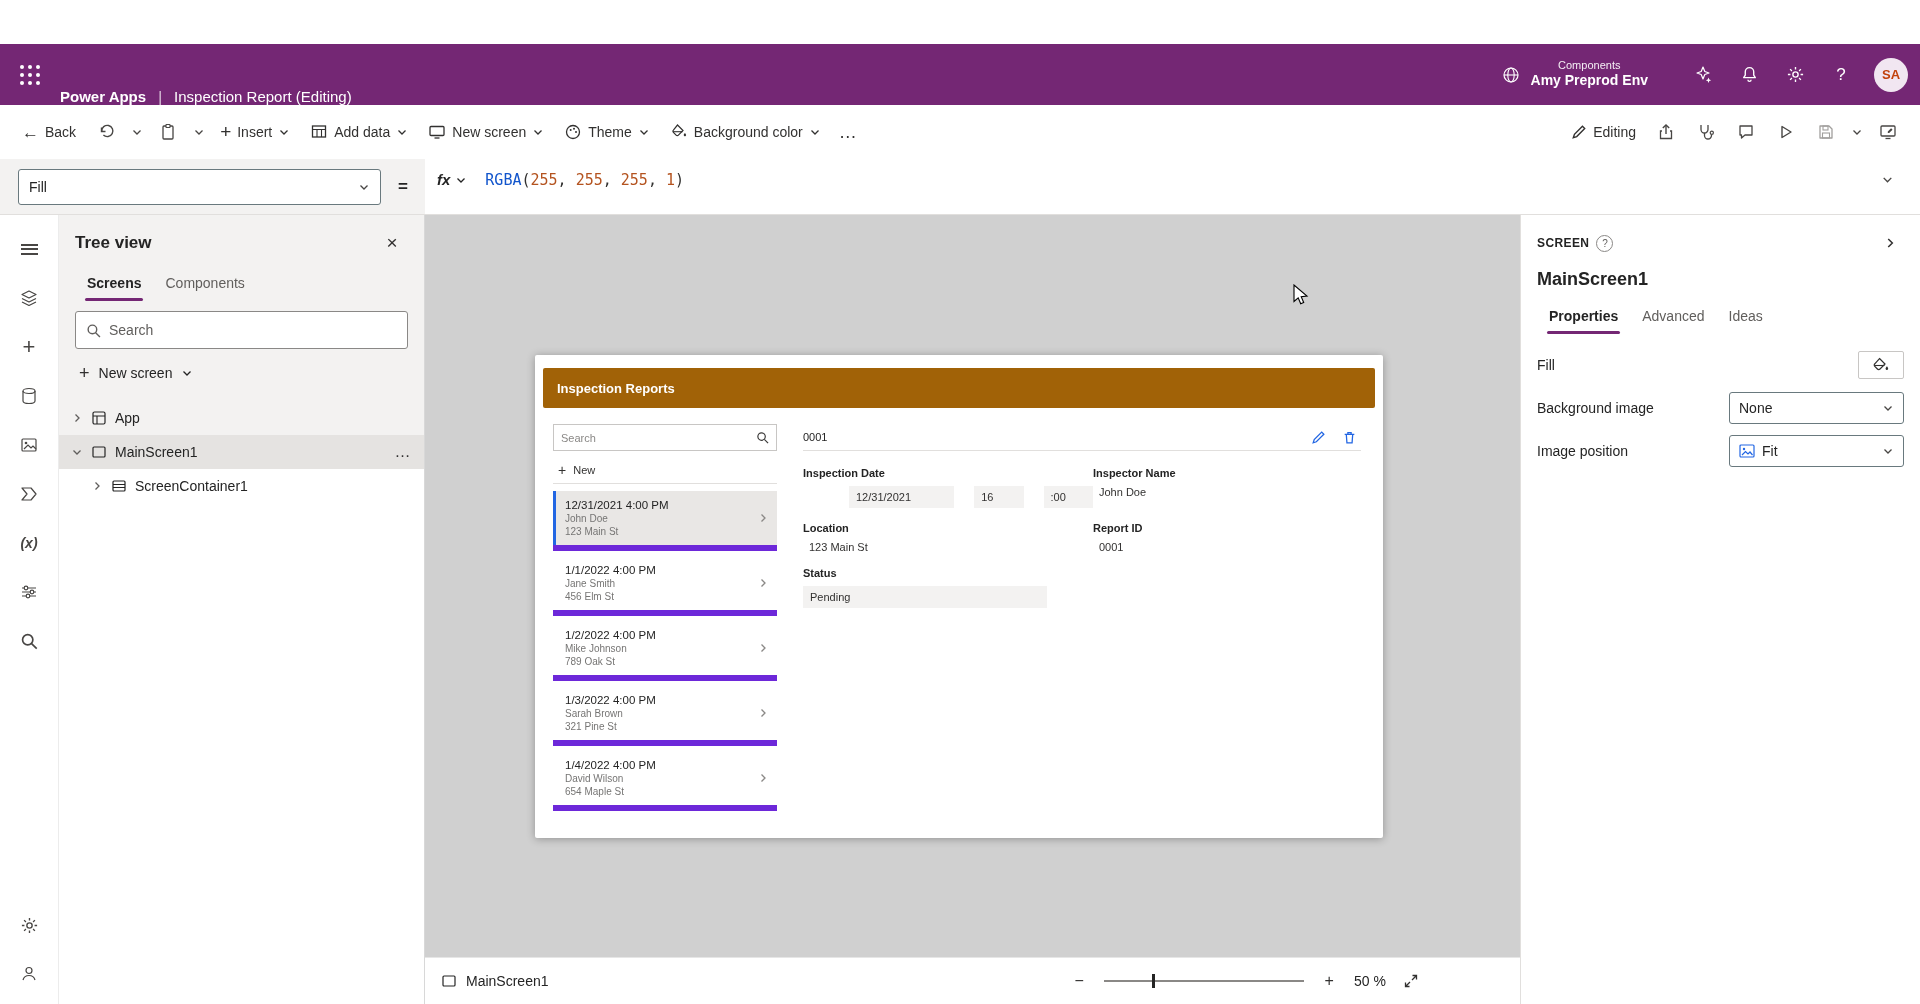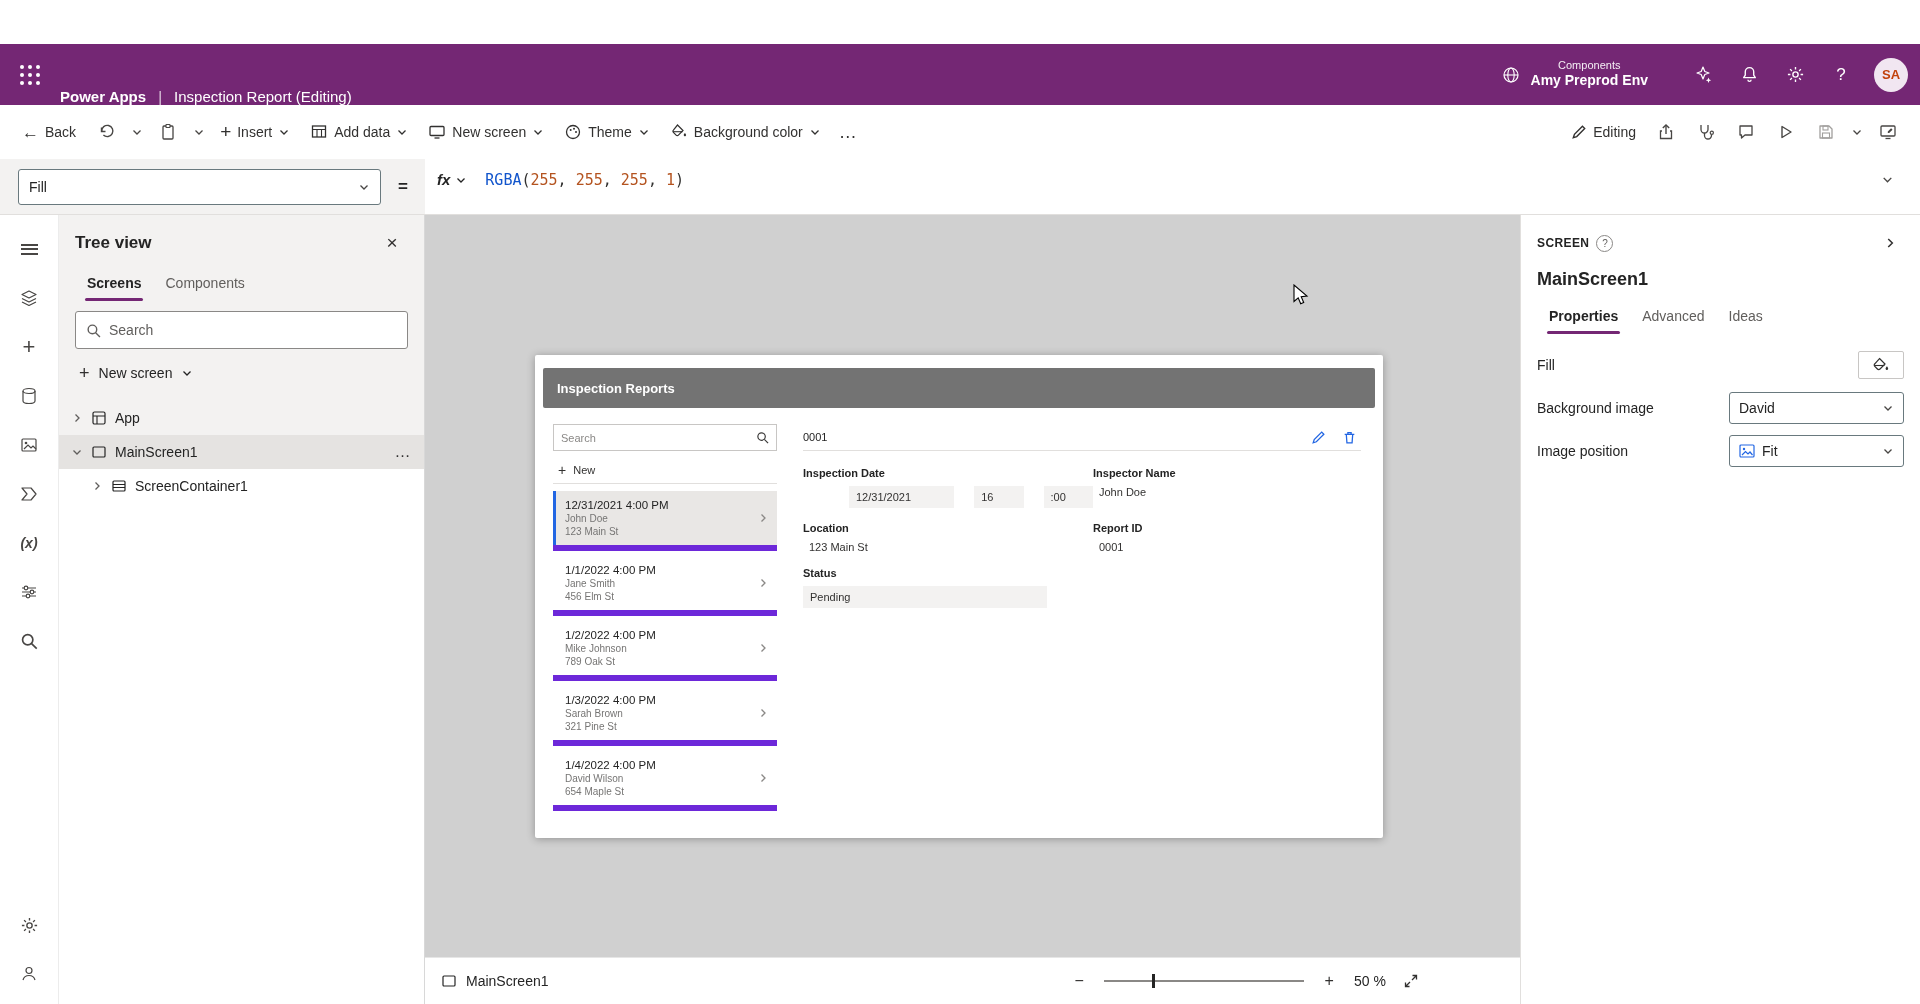--- a/index.html
+++ b/index.html
@@ -82,21 +82,21 @@
   .tree-row .tchev{color:#605e5c;}
   .tree-row.bg1{background:#f3f2f1;}
   .tree-row.selected{background:#e5e3e1;}
   .tree-row.child{padding-left:32px;}
   .row-more{margin-left:auto;font-size:16px;letter-spacing:1.5px;color:#323130;}
 
   
   .center{flex:1;display:flex;flex-direction:column;min-width:0;}
   .canvas{flex:1;position:relative;background:#d0d0d0;overflow:hidden;}
   .appcard{position:absolute;left:110px;top:140px;width:848px;height:483px;background:#fff;border-radius:2px;box-shadow:0 1px 8px rgba(0,0,0,.3);padding:13px 8px 8px;display:flex;flex-direction:column;}
-  .app-header{height:40px;background:#737373;color:#fff;display:flex;align-items:center;padding:0 14px;font-size:13px;font-weight:bold;border-radius:2px;}
+  .app-header{height:40px;background:#a16207;color:#fff;display:flex;align-items:center;padding:0 14px;font-size:13px;font-weight:bold;border-radius:2px;}
   .app-body{flex:1;display:flex;min-height:0;padding-top:16px;}
   .app-list{width:234px;display:flex;flex-direction:column;padding-left:10px;}
   .app-search{height:27px;border:1px solid #c8c6c4;display:flex;align-items:center;padding:0 7px;color:#3b3a39;}
   .app-search input{flex:1;border:none;outline:none;font-size:11px;color:#323130;}
   .app-search input::placeholder{color:#8a8886;}
   .app-new{height:28px;font-size:11px;gap:7px;color:#323130;padding:0 5px;margin-top:5px;border-bottom:1px solid #e1dfdd;}
   .app-new .plus{font-size:14px;}
   .app-items{flex:1;display:flex;flex-direction:column;gap:5px;margin-top:7px;}
   .app-item{height:60px;display:flex;align-items:center;padding:0 8px 0 12px;position:relative;background:#fff;border-bottom:6px solid #6d28d9;cursor:pointer;}
   .app-item.selected{background:#e9e7e5;}
@@ -688,21 +688,21 @@
             <svg width="18" height="16" viewBox="0 0 18 16">
                 <path d="M7.5 1.5 13 7l-5 5a1.8 1.8 0 0 1-2.6 0L2.8 9.4a1.8 1.8 0 0 1 0-2.6z" fill="none" stroke="currentColor" stroke-width="1.2"></path>
                 <path d="M2.5 8.5h10" stroke="currentColor" stroke-width="1.1"></path>
                 <path d="M15.2 9.5c.9 1.3 1.3 2.1.6 2.9a1.3 1.3 0 0 1-1.9 0c-.7-.8-.2-1.6.7-2.9z" fill="currentColor"></path>
               </svg>
           </button>
         </div>
         <div class="prop-row">
           <span class="plabel">Background image</span>
           <div class="pselect">
-            <span>David</span>
+            <span>None</span>
             <svg class="pschev" width="12" height="12" view_box="0 0 12 12" viewBox="0 0 12 12">
                 <path d="M2.5 4.5 6 8l3.5-3.5" fill="none" stroke="currentColor" stroke-width="1.3"></path>
               </svg>
           </div>
         </div>
         <div class="prop-row">
           <span class="plabel">Image position</span>
           <div class="pselect">
             <svg width="16" height="14" viewBox="0 0 16 14">
                 <rect x="1" y="1" width="14" height="12" rx="1" fill="none" stroke="#2266e3" stroke-width="1.2"></rect>

